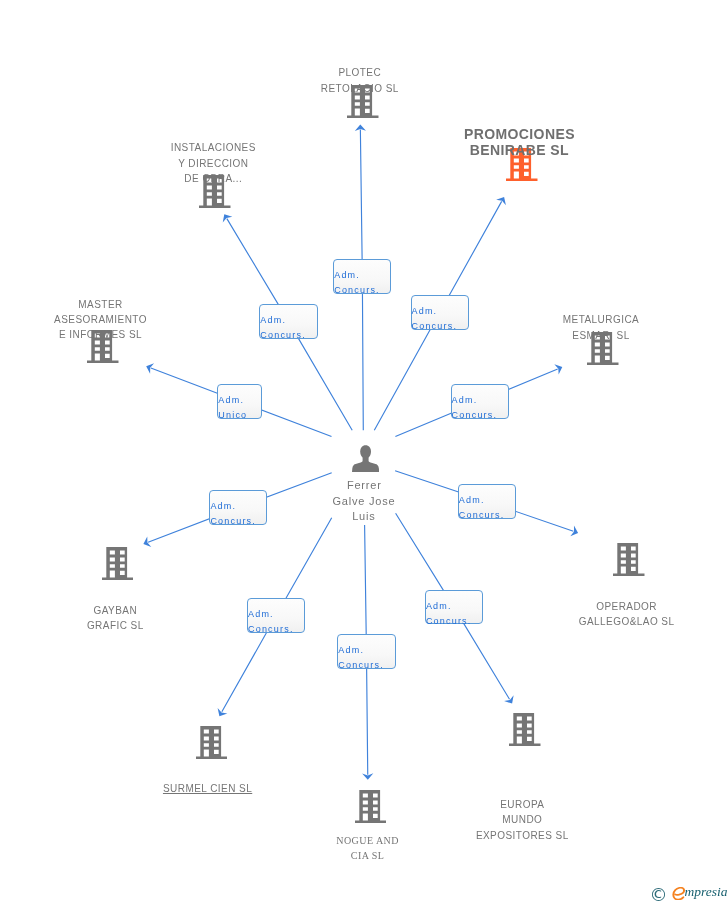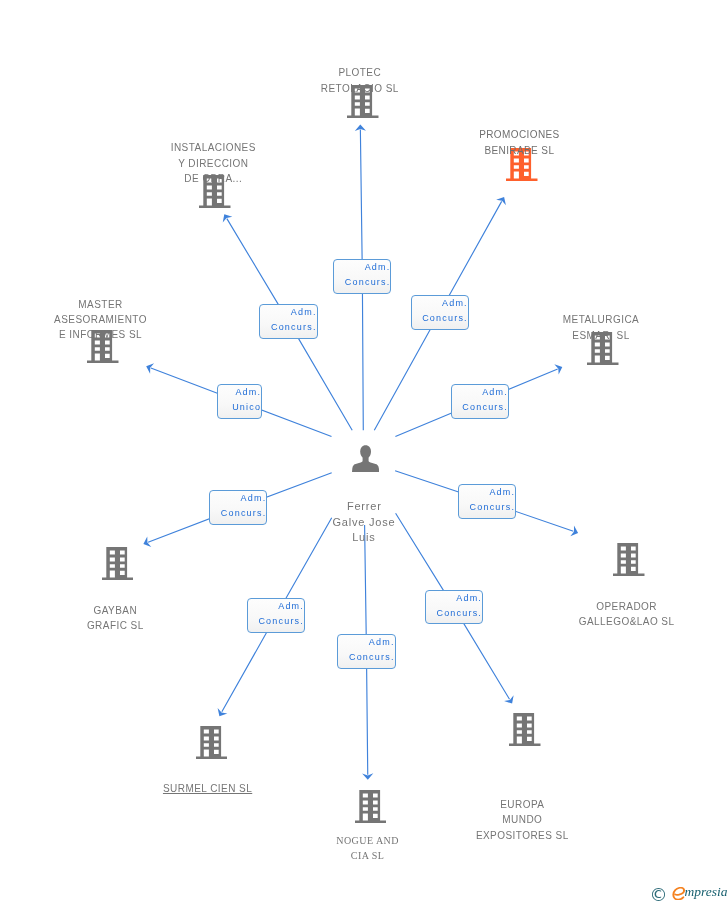--- a/index.html
+++ b/index.html
@@ -4,27 +4,27 @@
 <style>
   html,body{margin:0;padding:0;}
   body{width:728px;height:905px;background:#ffffff;overflow:hidden;position:relative;
        font-family:"Liberation Sans",sans-serif;
        -webkit-font-smoothing:antialiased;}
   #graph{position:absolute;left:0;top:0;width:728px;height:905px;}
   svg#edge-layer{position:absolute;left:0;top:0;width:728px;height:905px;}
   .node-icon{position:absolute;}
   .node-label{position:absolute;text-align:center;color:#757575;font-size:10px;
       letter-spacing:0.45px;line-height:15.25px;white-space:pre;margin-top:16px;}
-  .node-label.bold{font-weight:normal;font-size:10px;letter-spacing:0.4px;line-height:15.4px;color:#6f6f6f;}
+  .node-label.bold{font-weight:bold;font-size:14px;letter-spacing:0.4px;line-height:15.4px;color:#6f6f6f;}
   .center-label{position:absolute;text-align:center;color:#757575;font-size:11px;
       letter-spacing:0.8px;line-height:15.3px;white-space:pre;text-indent:0.8px;}
   .edge-label{position:absolute;box-sizing:border-box;border:1.15px solid #5b9bd8;border-radius:4px;
       background:linear-gradient(180deg,#fdfdfd 0%,#f8f8f8 60%,#f0f0f0 100%);
-      color:#1f6cd6;font-size:9px;letter-spacing:1.2px;line-height:15px;text-align:right;
-      white-space:pre;padding-top:0;}
+      color:#1f6cd6;font-size:9px;letter-spacing:1.2px;line-height:15px;text-align:left;
+      white-space:pre;padding-top:8px;}
   .watermark{position:absolute;width:78px;height:20px;}
   .wm-rest{position:absolute;top:1px;font-family:"Liberation Serif",serif;font-style:italic;
       font-size:13.5px;color:#17606f;line-height:13.5px;}
   .wm-copy{position:absolute;top:3.2px;font-family:"DejaVu Sans",sans-serif;font-size:18px;
       color:#2d6b78;line-height:16px;}
 </style>
 </head>
 <body>
 
 <div id="graph">
@@ -145,21 +145,21 @@
 EXPOSITORES SL</div>
   </div>
 
   <div class="node">
     <svg class="node-icon" width="27.2" height="26.9" viewBox="0 0 27.2 26.9" style="left:352.1px;top:444.9px;">
       <g fill="#757575">
         <path d="M13.6 0.2 C16.8 0.2 19.0 2.8 19.0 6.5 C19.0 10.3 16.8 13.5 13.6 13.5 C10.4 13.5 8.2 10.3 8.2 6.5 C8.2 2.8 10.4 0.2 13.6 0.2 Z"></path>
         <path d="M10.6 11.2 h6.0 v4.6 c0 1.0 1.0 1.6 3.6 2.3 c2.6 0.7 4.3 1.0 5.2 1.9 c0.9 0.9 1.4 2.1 1.5 3.4 l0.3 3.5 H0 l0.3-3.5 c0.1-1.3 0.6-2.5 1.5-3.4 c0.9-0.9 2.6-1.2 5.2-1.9 c2.6-0.7 3.6-1.3 3.6-2.3 z"></path>
       </g>
     </svg>
-    <div class="center-label" style="left:233.9px;top:478.4px;width:260px;margin-top:21px;">Ferrer
+    <div class="center-label" style="left:233.9px;top:478.4px;width:260px;">Ferrer
 Galve Jose
 Luis</div>
   </div>
 
   <div class="edge-label" style="left:333.2px;top:259.0px;width:58.3px;height:34.7px;">Adm.
 Concurs.</div>
   <div class="edge-label" style="left:259.3px;top:304.1px;width:58.3px;height:34.6px;">Adm.
 Concurs.</div>
   <div class="edge-label" style="left:410.5px;top:295.3px;width:58.3px;height:34.5px;">Adm.
 Concurs.</div>

